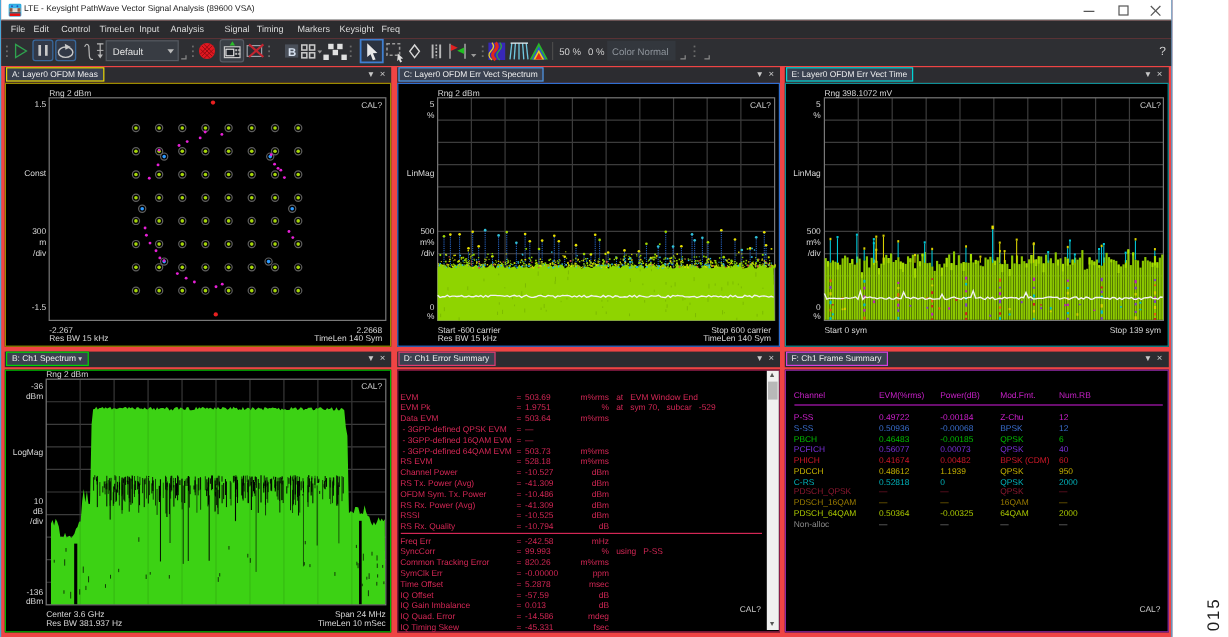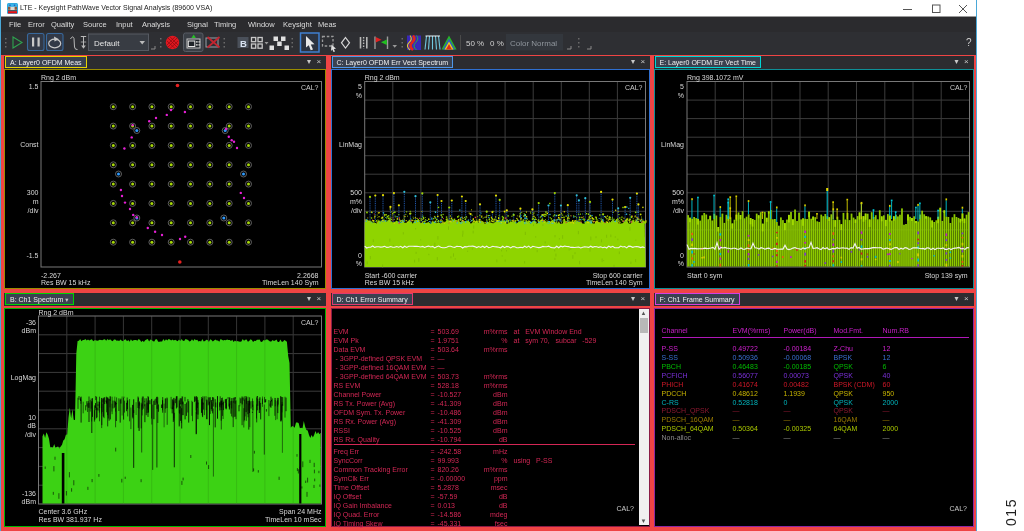--- a/index.html
+++ b/index.html
@@ -33,30 +33,30 @@
 <span class="ttext">LTE - Keysight PathWave Vector Signal Analysis (89600 VSA)</span>
 <svg style="position:absolute;left:898px;top:4px" width="75" height="10" viewBox="0 0 75 10" stroke="#555" stroke-width="1" fill="none">
 <line x1="4" y1="5.5" x2="13" y2="5.5"></line>
 <rect x="33.5" y="1" width="7.5" height="7.5"></rect>
 <line x1="60" y1="1" x2="68" y2="9"></line>
         <line x1="68" y1="1" x2="60" y2="9"></line>
 </svg>
 </div>
     <div id="menubar">
       <span style="left:8px">File</span>
-      <span style="left:27px">Error</span>
-      <span style="left:50px">Quality</span>
-      <span style="left:82px">Source</span>
+      <span style="left:27px">Edit</span>
+      <span style="left:50px">Control</span>
+      <span style="left:82px">TimeLen</span>
       <span style="left:115px">Input</span>
       <span style="left:141px">Analysis</span>
       <span style="left:186px">Signal</span>
       <span style="left:213px">Timing</span>
-      <span style="left:247px">Window</span>
+      <span style="left:247px">Markers</span>
       <span style="left:282px">Keysight</span>
-      <span style="left:317px">Meas</span>
+      <span style="left:317px">Freq</span>
     </div>
     <div id="toolbar"><svg width="977" height="23.5" viewBox="0 0 977 23.5" font-family="Liberation Sans, sans-serif">
 <g fill="#6a6a6a">
           <rect x="4" y="6" width="1.5" height="1.5"></rect>
           <rect x="4" y="10" width="1.5" height="1.5"></rect>
           <rect x="4" y="14" width="1.5" height="1.5"></rect>
         </g>
 <path d="M 12 5 L 21 10.5 L 12 16 Z" fill="none" stroke="#2fa34f" stroke-width="1.1"></path>
 <rect x="26.5" y="1.5" width="16.5" height="17" rx="2" fill="#323947" stroke="#38689c" stroke-width="1.1"></rect>
 <rect x="31" y="5.5" width="2.2" height="9" fill="#c8c8c8"></rect>

